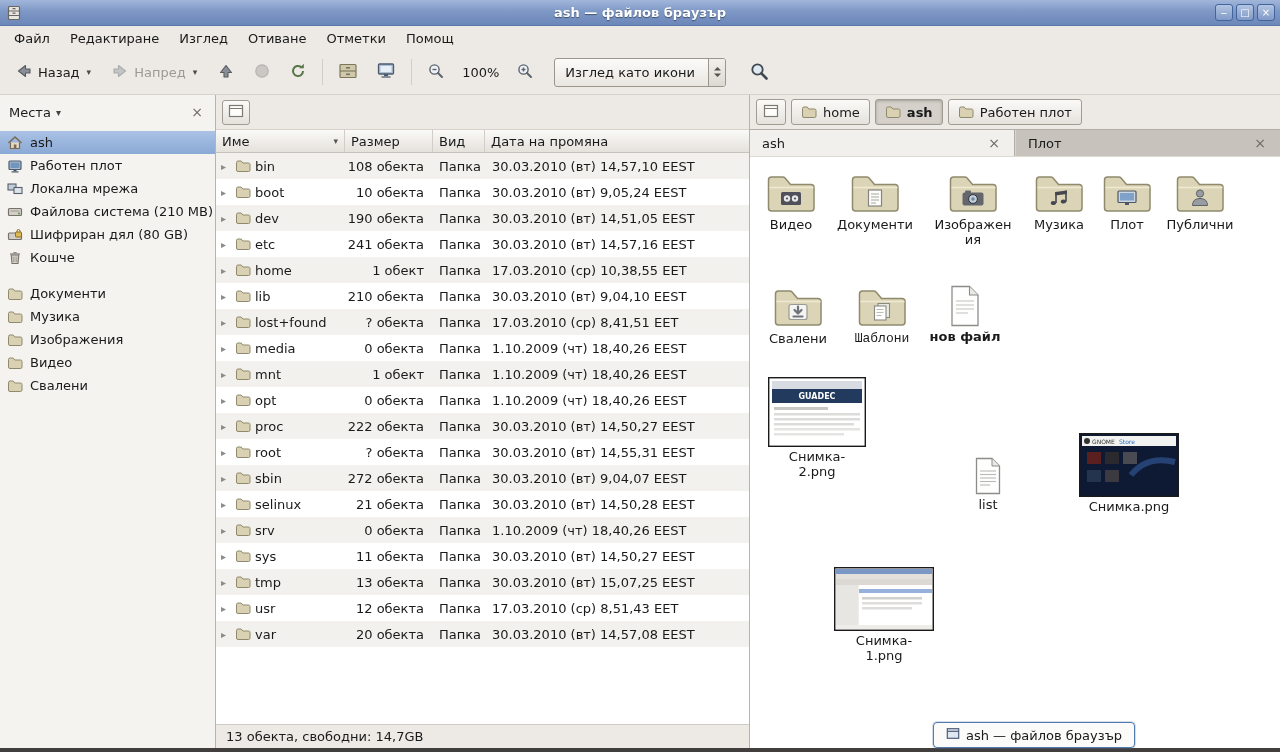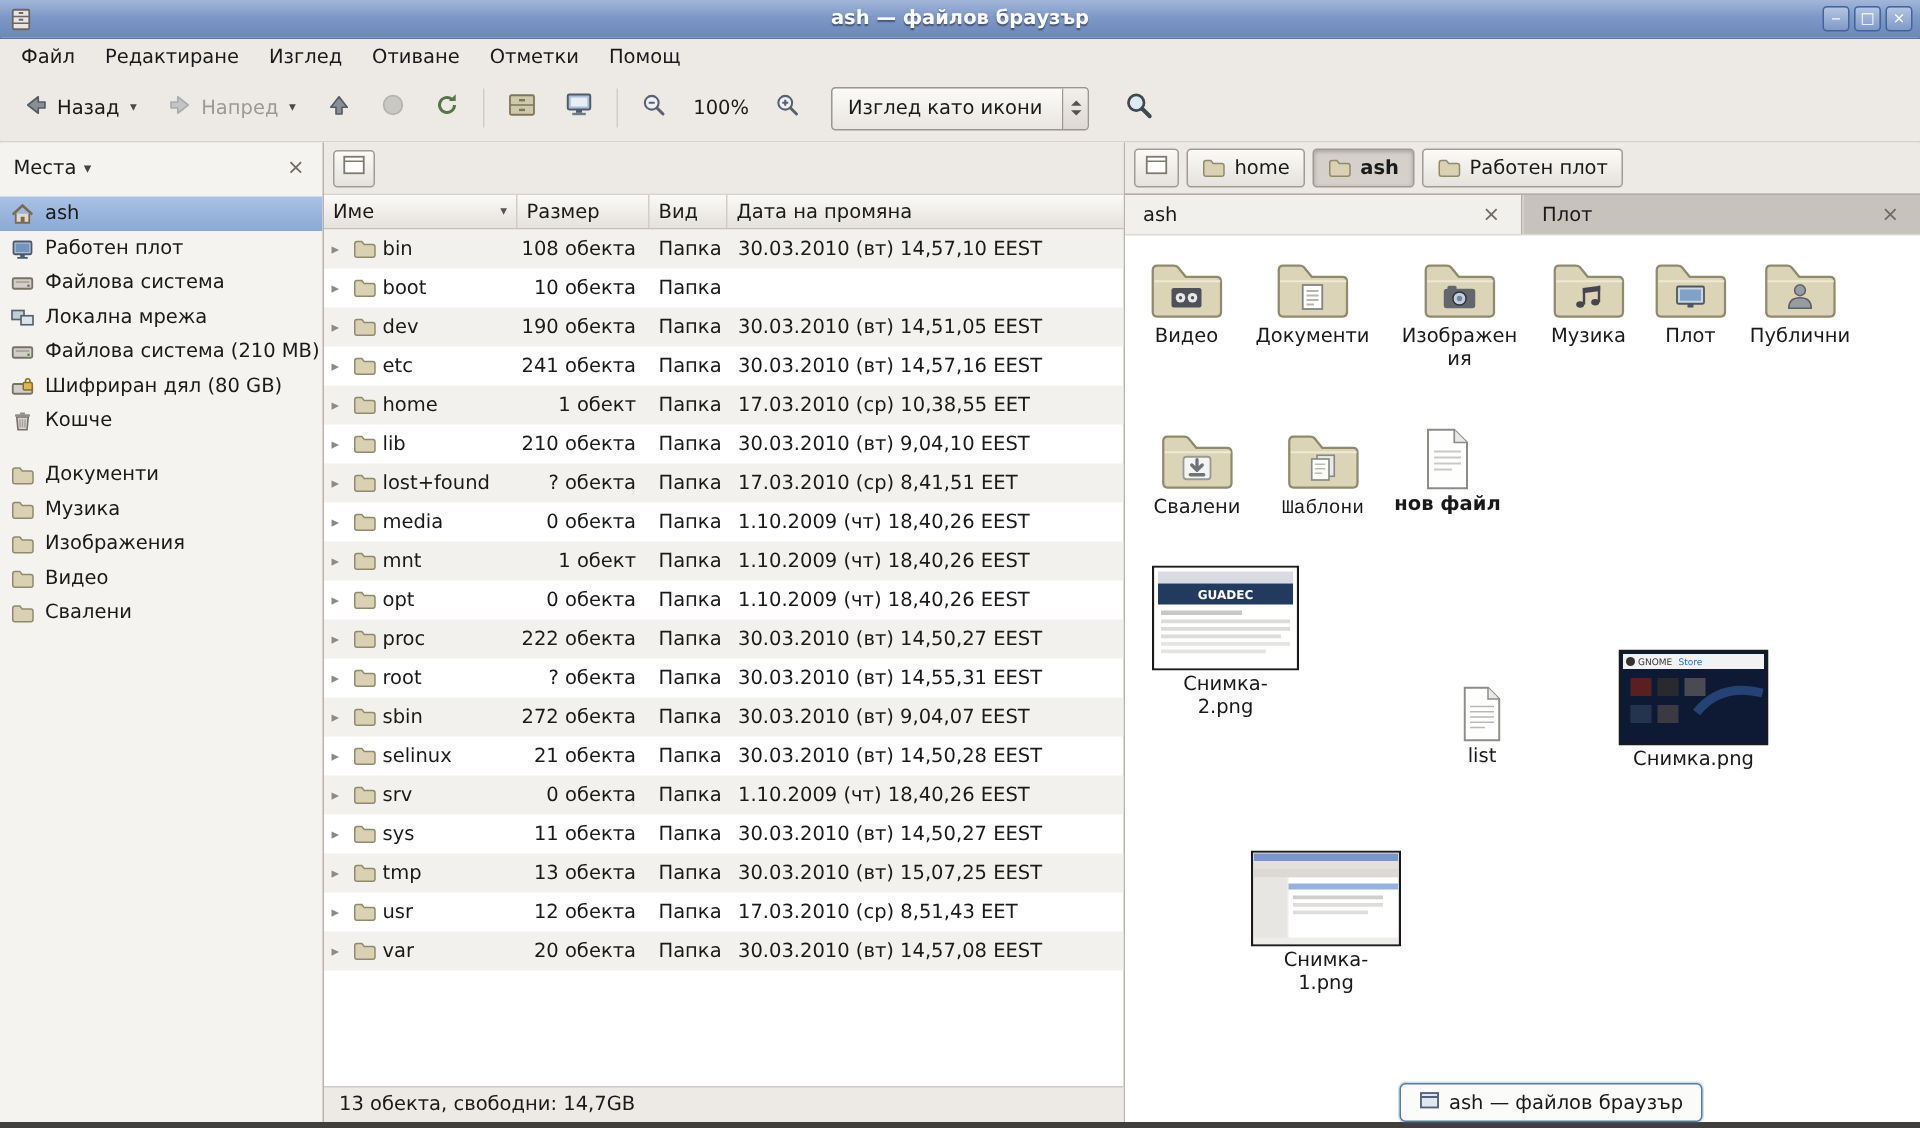--- a/index.html
+++ b/index.html
@@ -225,30 +225,20 @@
                 <rect x="3.5" y="4.5" width="9" height="5.5" fill="#7295bd"></rect>
                 <rect x="6.5" y="11.5" width="3" height="1.8" fill="#4c5a6c"></rect>
                 <rect x="4.5" y="13.3" width="7" height="1.2" fill="#4c5a6c"></rect>
               </svg>
             </span>
             <span class="slabel">Работен плот</span>
           </div>
           <div class="side-item">
             <span class="sicon">
               <svg width="16" height="16" viewBox="0 0 16 16">
-                <rect x="1.5" y="4.5" width="13" height="7" rx="1" fill="#d3cfc8" stroke="#76726a" stroke-width="1.2"></rect>
-                <circle cx="12" cy="9.5" r="0.9" fill="#76726a"></circle>
-                <rect x="3.5" y="6.3" width="9" height="1.4" fill="#aca8a0"></rect>
-              </svg>
-            </span>
-            <span class="slabel">Файлова система</span>
-          </div>
-          <div class="side-item">
-            <span class="sicon">
-              <svg width="16" height="16" viewBox="0 0 16 16">
                 <rect x="1" y="3" width="8" height="6" fill="#c2cdda" stroke="#55606e" stroke-width="1.1"></rect>
                 <rect x="7" y="6.5" width="8" height="6" fill="#dde3ea" stroke="#55606e" stroke-width="1.1"></rect>
               </svg>
             </span>
             <span class="slabel">Локална мрежа</span>
           </div>
           <div class="side-item">
             <span class="sicon">
               <svg width="16" height="16" viewBox="0 0 16 16">
                 <rect x="1.5" y="4.5" width="13" height="7" rx="1" fill="#d3cfc8" stroke="#76726a" stroke-width="1.2"></rect>
@@ -369,20 +359,21 @@
               <span class="expander">▸</span>
               <span class="ficon">
                 <svg width="16" height="16" viewBox="0 0 16 16">
                   <path d="M1.5 4.5 q0-1.5 1.5-1.5 h3.2 l1.6 2 h5.7 q1.5 0 1.5 1.5 v5.5 q0 1.5-1.5 1.5 H3 q-1.5 0-1.5-1.5 Z" fill="#d9d1b2" stroke="#8f8a6e"></path>
                 </svg>
               </span>
               <span class="fname">boot</span>
             </div>
             <div class="cell-size">10 обекта</div>
             <div class="cell-type">Папка</div>
+            <div class="cell-date">30.03.2010 (вт)  9,05,24 EEST</div>
           </div>
           <div class="row">
             <div class="cell-name">
               <span class="expander">▸</span>
               <span class="ficon">
                 <svg width="16" height="16" viewBox="0 0 16 16">
                   <path d="M1.5 4.5 q0-1.5 1.5-1.5 h3.2 l1.6 2 h5.7 q1.5 0 1.5 1.5 v5.5 q0 1.5-1.5 1.5 H3 q-1.5 0-1.5-1.5 Z" fill="#d9d1b2" stroke="#8f8a6e"></path>
                 </svg>
               </span>
               <span class="fname">dev</span>

